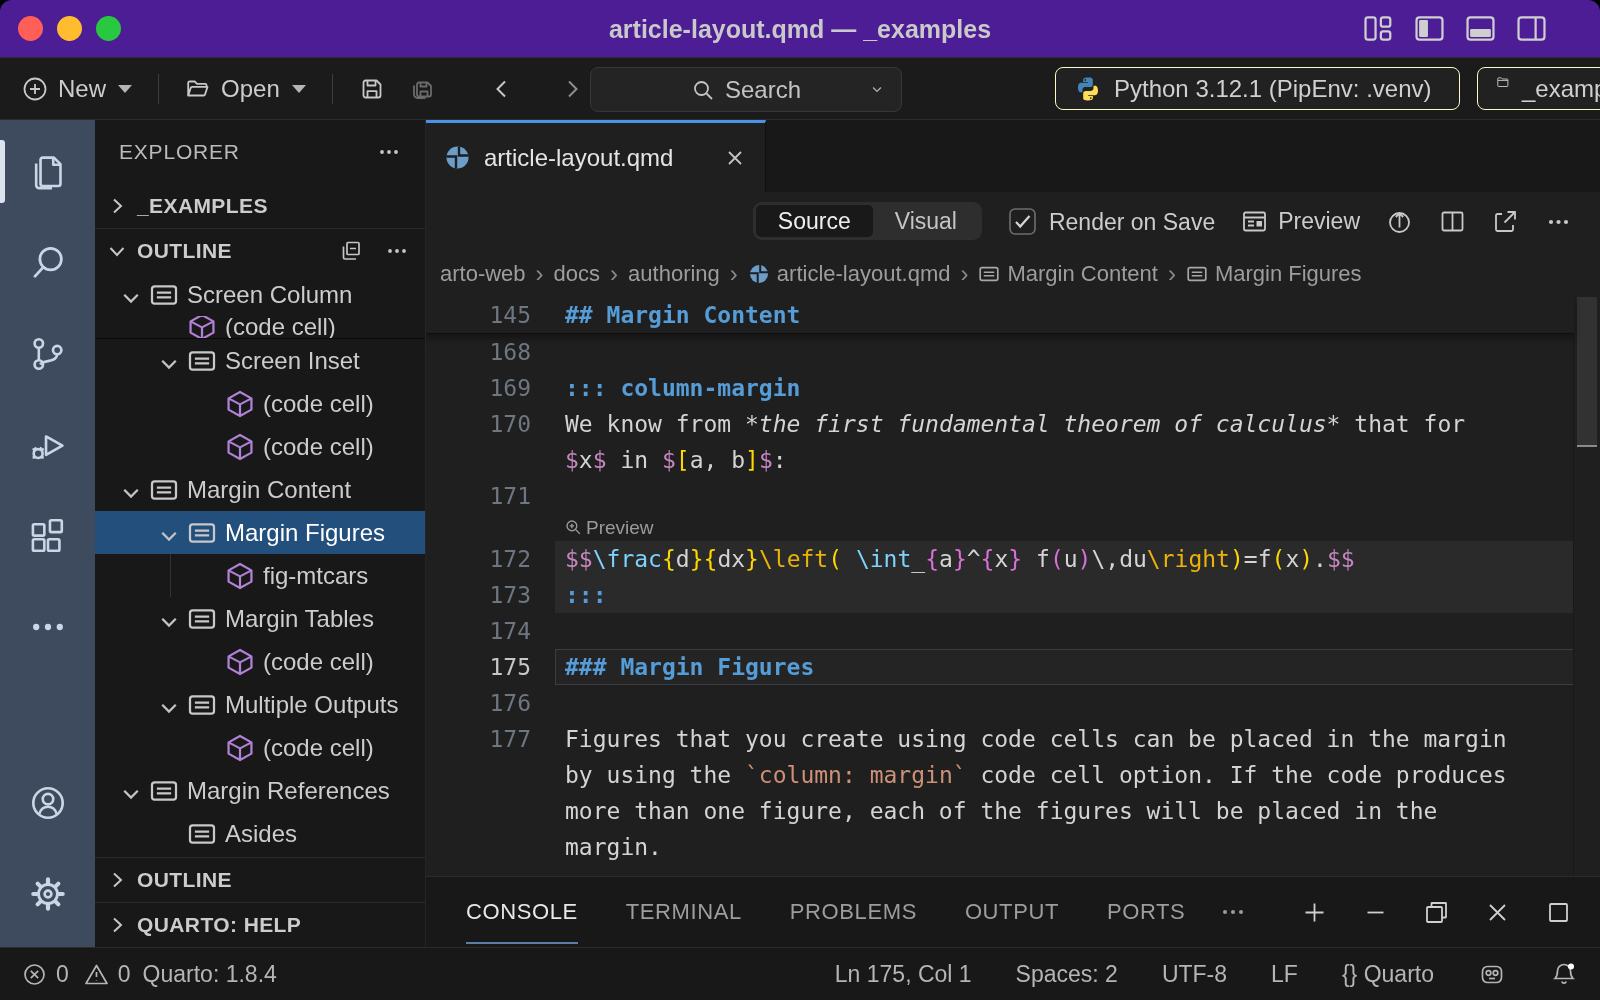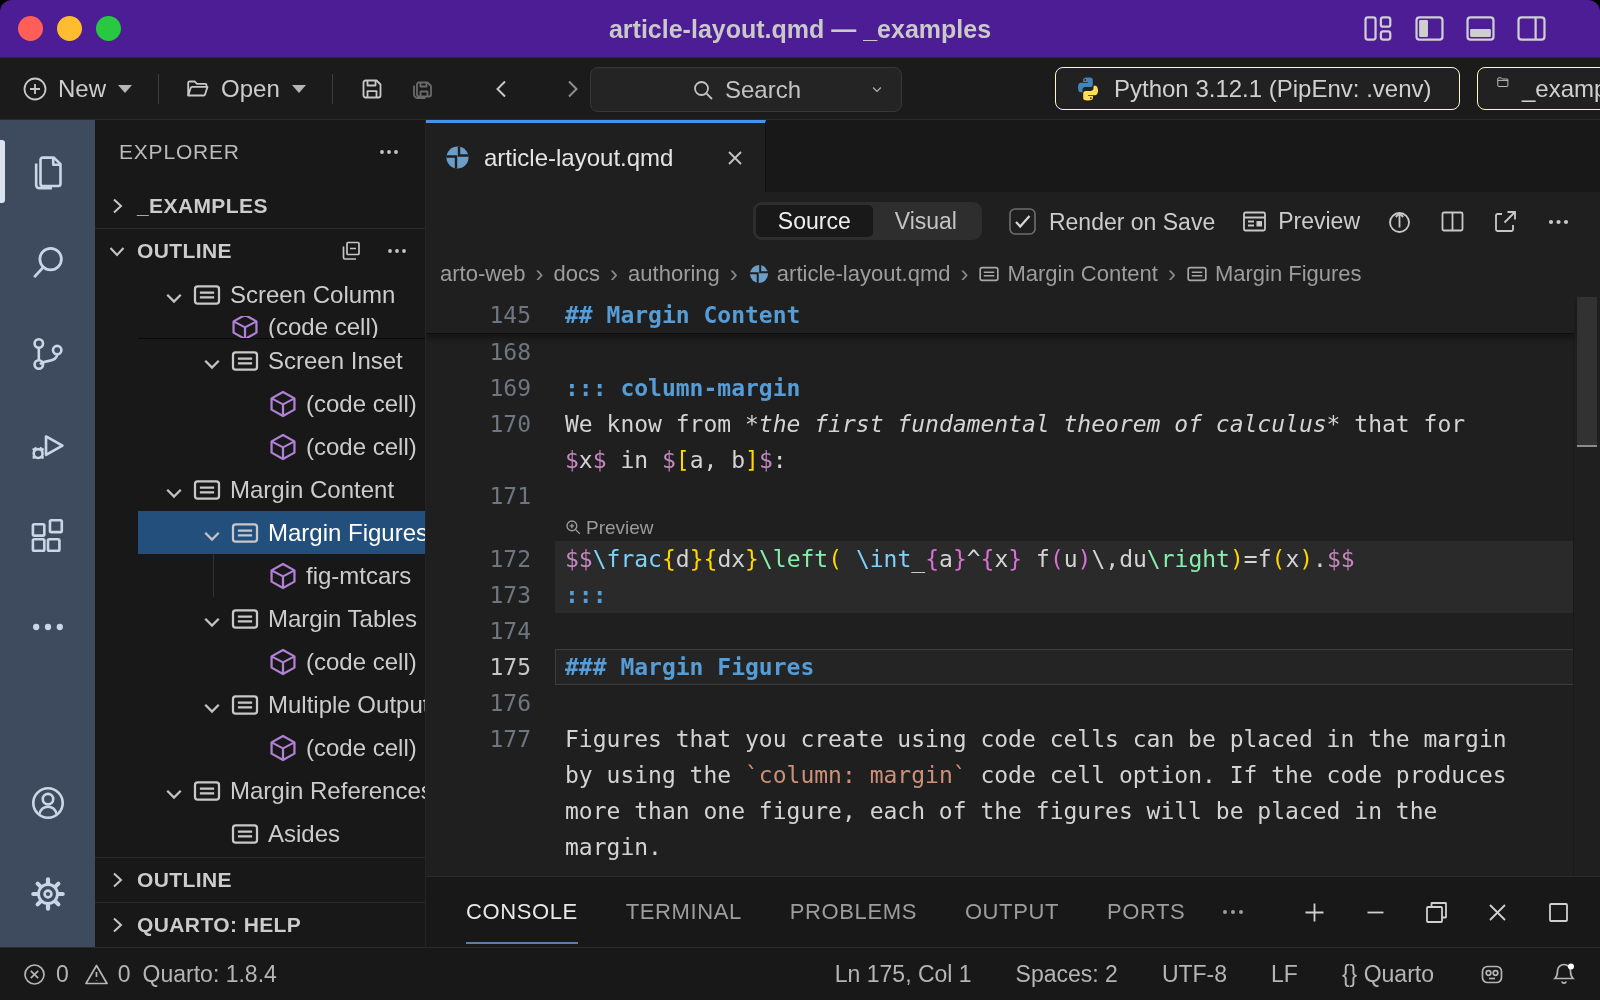--- a/index.html
+++ b/index.html
@@ -38,21 +38,21 @@
   .act-item.active::before{content:"";position:absolute;left:0;top:14px;bottom:14px;width:5px;background:#dbe4ee;border-radius:0 3px 3px 0;}
   .act-bottom{margin-top:auto;display:flex;flex-direction:column;padding-bottom:8px;}
 
   
   .sidebar{width:330px;flex:none;background:#181818;border-right:1px solid #252525;display:flex;flex-direction:column;color:#cccccc;overflow:hidden;}
   .sb-header{height:64px;flex:none;display:flex;align-items:center;padding:0 24px;font-size:21px;letter-spacing:.8px;color:#bbbbbb;justify-content:space-between;}
   .sb-section{height:44px;flex:none;display:flex;align-items:center;font-weight:bold;font-size:21px;letter-spacing:.4px;padding:0 10px;gap:8px;}
   .sb-section .grow{flex:1;}
   .sb-div{height:1px;background:#2a2a2a;flex:none;}
   .sb-icon{width:24px;height:24px;color:#c6c6c6;flex:none;}
-  .tree{flex:none;padding-left:43px;}
+  .tree{flex:none;}
   .tree-row{height:43px;display:flex;align-items:center;font-size:24px;color:#cccccc;position:relative;box-sizing:border-box;}
   .tree-row.selected{background:#234f7d;color:#ffffff;}
   .tree-row.clipped{height:23px;overflow:hidden;border-bottom:1px solid #0a0a0a;}
   .tree-row.clipped .tree-inner{height:43px;}
   .tree-inner{display:flex;align-items:center;height:43px;}
   .tree-chevron{width:27px;height:24px;flex:none;color:#c3c3c3;}
   .tree-chevron svg{width:24px;height:24px;margin-top:3px;}
   .tree-icon{width:30px;height:30px;flex:none;margin:0 8px 0 3px;}
   .tree-icon.section{color:#c8c8c8;}
   .tree-label{white-space:nowrap;}
@@ -91,21 +91,21 @@
   .code-content{flex:1;white-space:pre;color:#d4d4d4;padding-left:10px;margin-left:0;}
   .code-row.sticky{background:#1f1f1f;border-bottom:1px solid #0f0f0f;box-shadow:0 4px 6px rgba(0,0,0,.35);z-index:2;}
   .code-row.hl .code-content{background:#2a2a2a;}
   .code-row.cur .code-content{background:#242424;box-shadow:inset 0 0 0 1px #3c3c41;}
   .code-row.cur .gutter{color:#c6c6c6;}
   .codelens-row{height:27px;line-height:27px;display:flex;align-items:center;gap:4px;margin-left:139px;color:#9a9a9a;font-size:19px;font-family:"Liberation Sans",sans-serif;}
   .lens-icon{width:17px;height:17px;color:#9a9a9a;}
   .tk-plain{color:#d4d4d4}.tk-em{color:#d4d4d4;font-style:italic}
   .tk-h{color:#569cd6;font-weight:bold}.tk-d{color:#c586c0}
   .tk-b1{color:#ffd700}.tk-b2{color:#da70d6}
-  .tk-cmd{color:#7dd3fc}.tk-kw{color:#86efac}.tk-code{color:#ce9178}
+  .tk-cmd{color:#7dd3fc}.tk-kw{color:#eab308}.tk-code{color:#ce9178}
   .vscroll{position:absolute;top:0;right:0;bottom:0;width:26px;border-left:1px solid #191919;}
   .vthumb{position:absolute;top:0;left:3px;right:3px;height:148px;background:rgba(120,120,120,.22);border-bottom:2px solid #8b8b8b;}
 
   
   .panel{height:70px;flex:none;border-top:1px solid #2b2b2b;background:#181818;display:flex;align-items:center;padding:0 28px 0 40px;}
   .panel-tabs{display:flex;gap:48px;height:100%;align-items:center;}
   .panel-tab{height:100%;display:flex;align-items:center;color:#9d9d9d;font-size:22px;letter-spacing:.6px;position:relative;}
   .panel-tab.active{color:#e8e8e8;}
   .panel-tab.active::after{content:"";position:absolute;left:0;right:0;bottom:3px;height:2px;background:#5c7fa8;}
   .panel-dots{margin-left:34px;color:#9d9d9d;width:28px;height:28px;}

